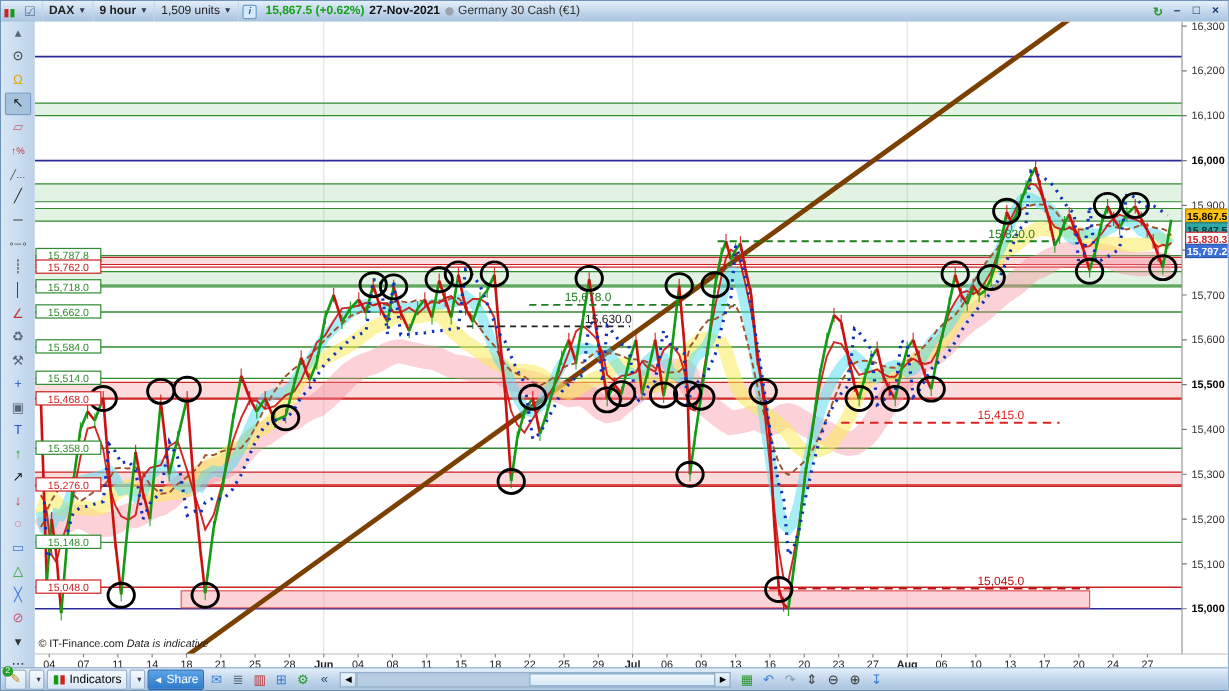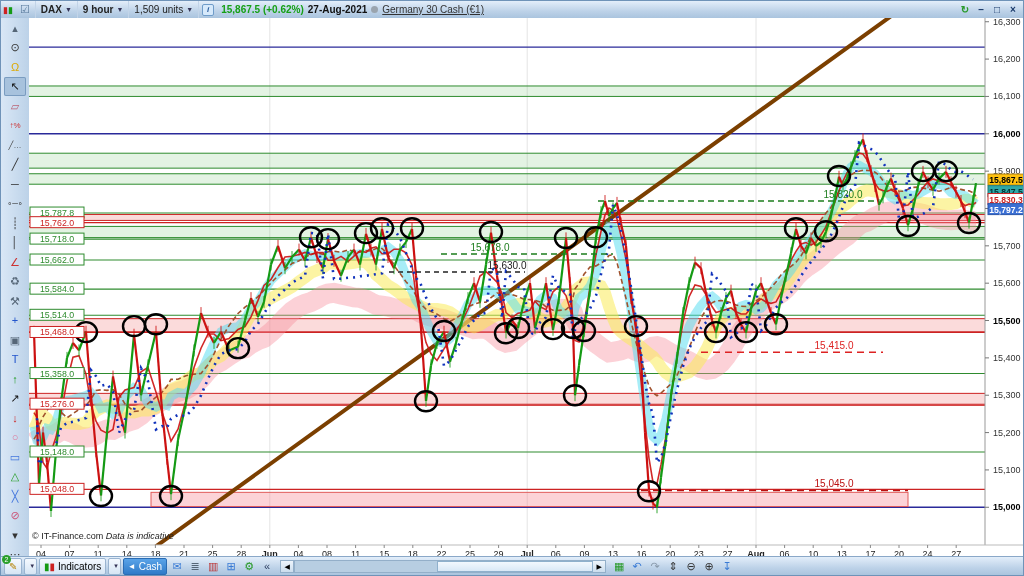--- a/index.html
+++ b/index.html
@@ -47,23 +47,23 @@
   <span class="tb-item">
         <b>9 hour</b>
         <span class="drop">▼</span>
       </span>
   <span class="tb-item">
         <span>1,509 units</span>
         <span class="drop">▼</span>
       </span>
   <span class="info-box">i</span>
   <b id="quote-txt" style="color:#16a016;margin:16px 4px;">15,867.5 (+0.62%)</b>
-  <b style="color:#111;">27-Aug-2021</b>
+  <b style="color:#111;">27-Nov-2021</b>
   <span class="grey-dot"></span>
-  <span style="color:#333;text-decoration:underline;">Germany 30 Cash (€1)</span>
+  <span style="color:#333;">Germany 30 Cash (€1)</span>
   <span class="win-btns">
     <span class="win-btn" style="color:#2a9a2a;">↻</span>
     <span class="win-btn">–</span>
     <span class="win-btn">□</span>
     <span class="win-btn">×</span>
   </span>
 </div>
 
 <div id="leftbar">
       <div class="ltool" style="color: rgb(85, 102, 119);">▴</div>
@@ -720,21 +720,21 @@
       </span>
   <span class="btool">
     <span style="color:#149a14;margin-right:3px;">▮<span style="color:#cc2222;">▮</span></span>
     <span>Indicators</span>
   </span>
   <span class="btool" style="padding:0 2px;">
         <span class="drop">▾</span>
       </span>
   <span class="btool" id="sharebtn">
     <span style="font-size:8px;margin-right:3px;">◄</span>
-    <span>Cash</span>
+    <span>Share</span>
   </span>
   <span id="bt-icons" style="display:flex;align-items:center;">
         <span class="bicon" style="color: rgb(58, 123, 213);">✉</span>
         <span class="bicon" style="color: rgb(85, 102, 119);">≣</span>
         <span class="bicon" style="color: rgb(187, 51, 51);">▥</span>
         <span class="bicon" style="color: rgb(58, 123, 213);">⊞</span>
         <span class="bicon" style="color: rgb(42, 154, 42);">⚙</span>
         <span class="bicon" style="color: rgb(51, 68, 102);">«</span>
       </span>
   <span id="hscroll">

